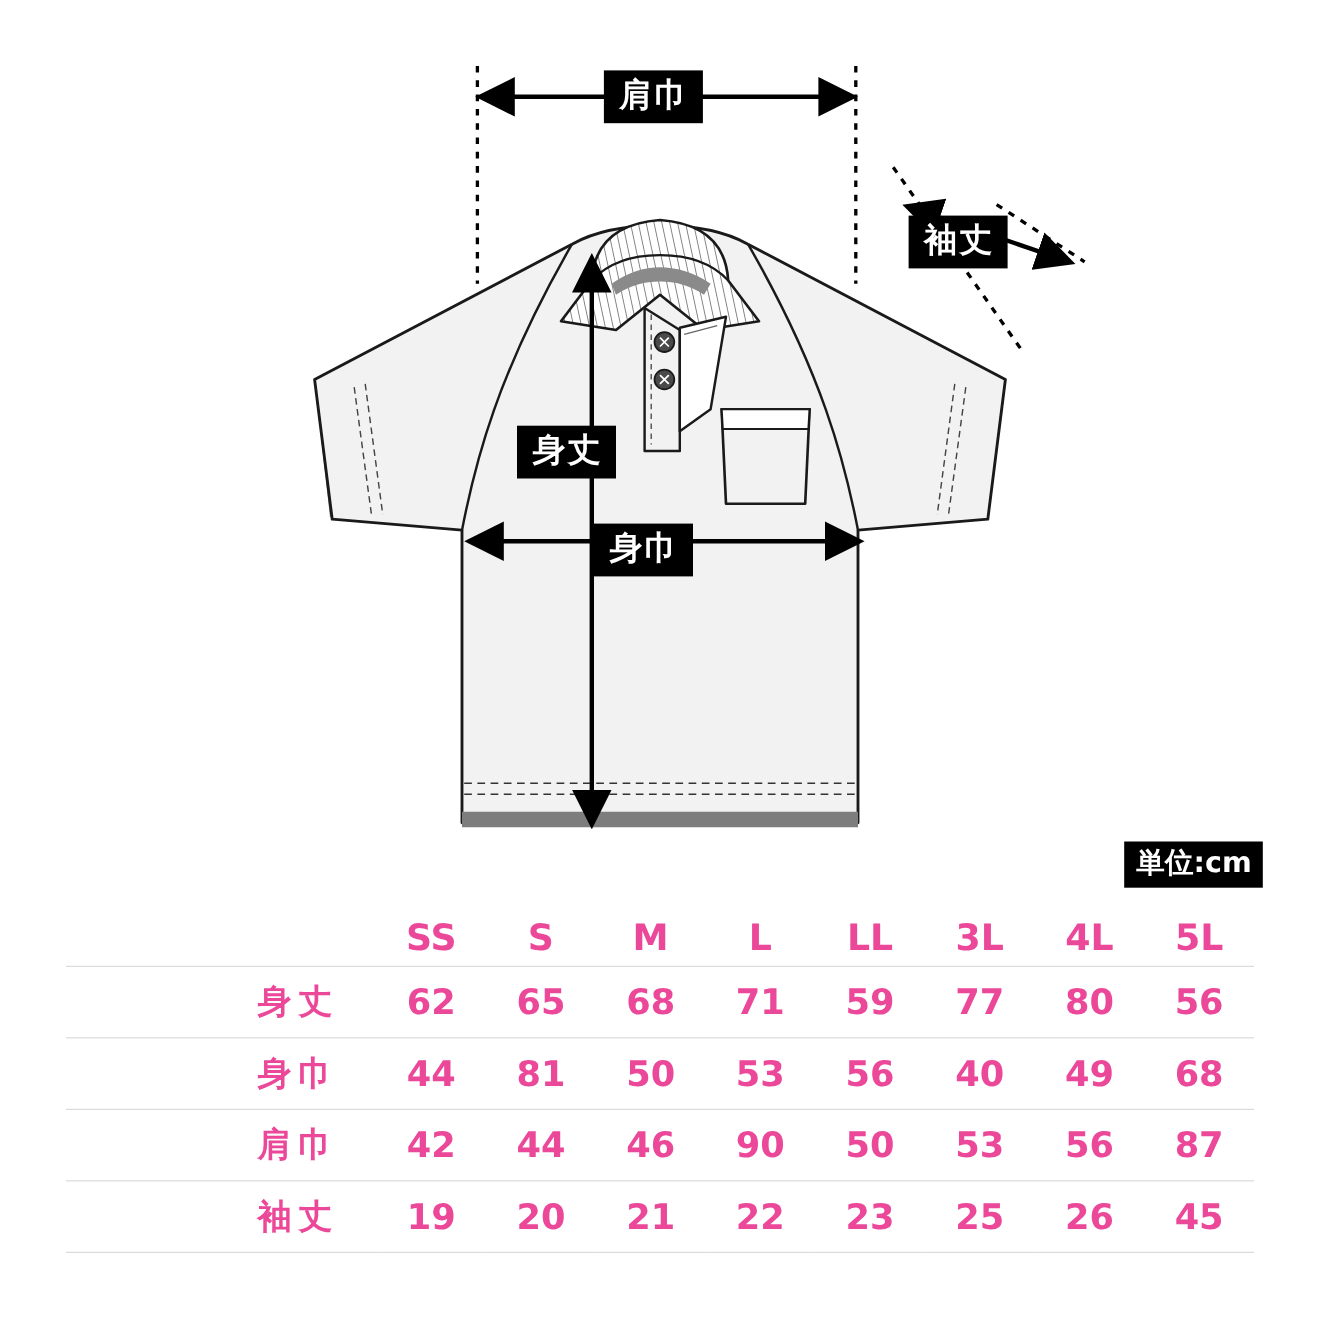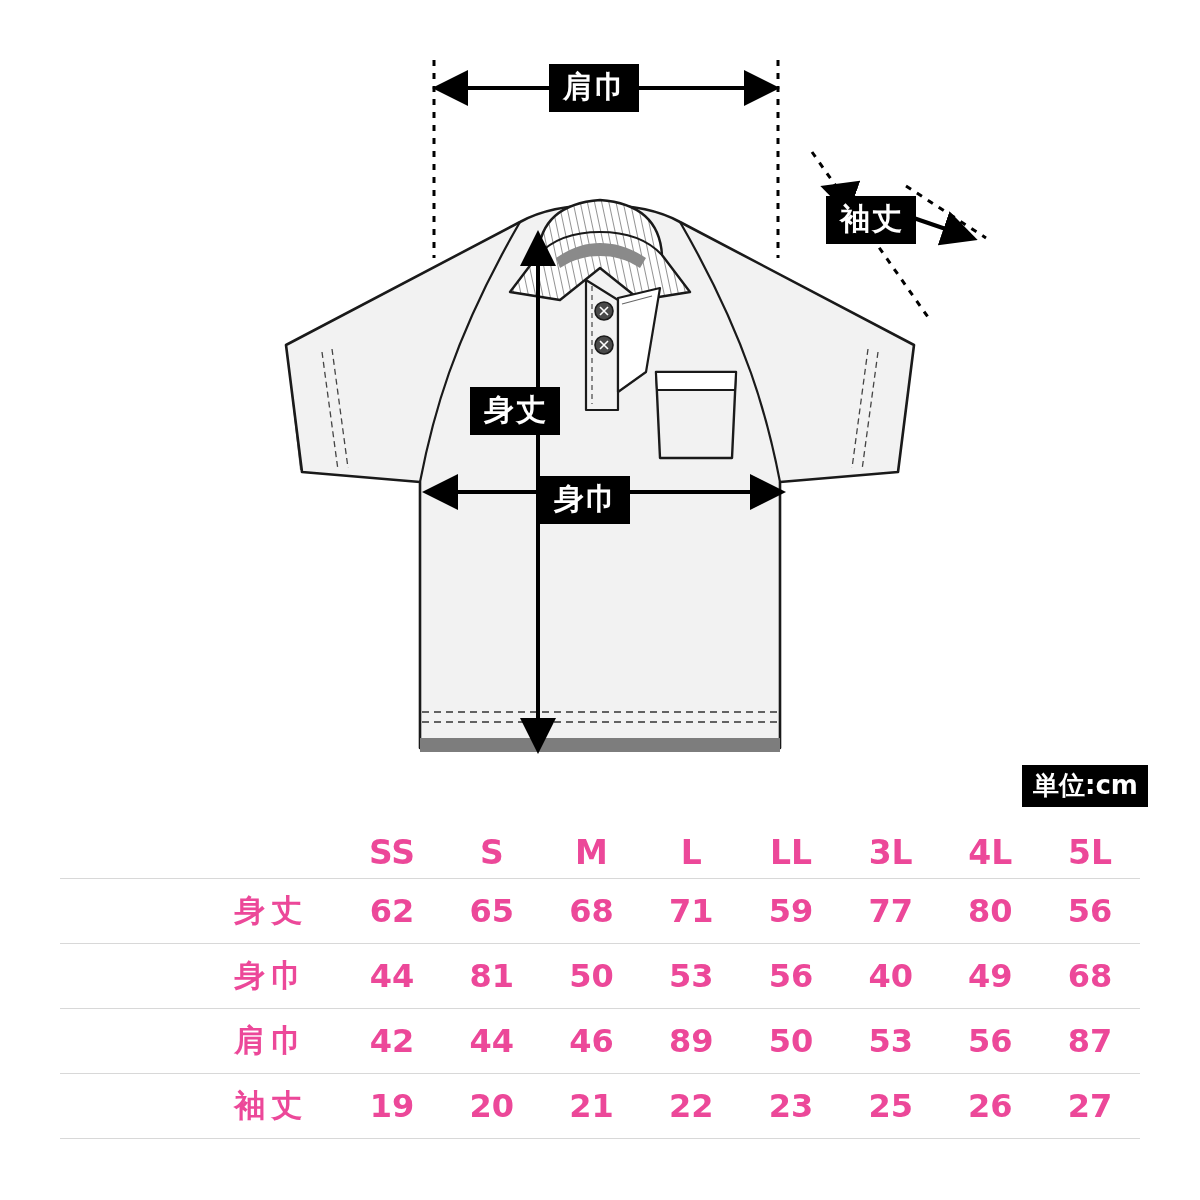--- a/index.html
+++ b/index.html
@@ -253,33 +253,33 @@
         <td>56</td>
         <td>40</td>
         <td>49</td>
         <td>68</td>
       </tr>
       <tr>
         <th>肩巾</th>
         <td>42</td>
         <td>44</td>
         <td>46</td>
-        <td>89</td>
+        <td>90</td>
         <td>50</td>
         <td>53</td>
         <td>56</td>
         <td>87</td>
       </tr>
       <tr>
         <th>袖丈</th>
         <td>19</td>
         <td>20</td>
         <td>21</td>
         <td>22</td>
         <td>23</td>
         <td>25</td>
         <td>26</td>
-        <td>27</td>
+        <td>45</td>
       </tr>
     </tbody>
   </table>
 
 </div>
 
 </body></html>

